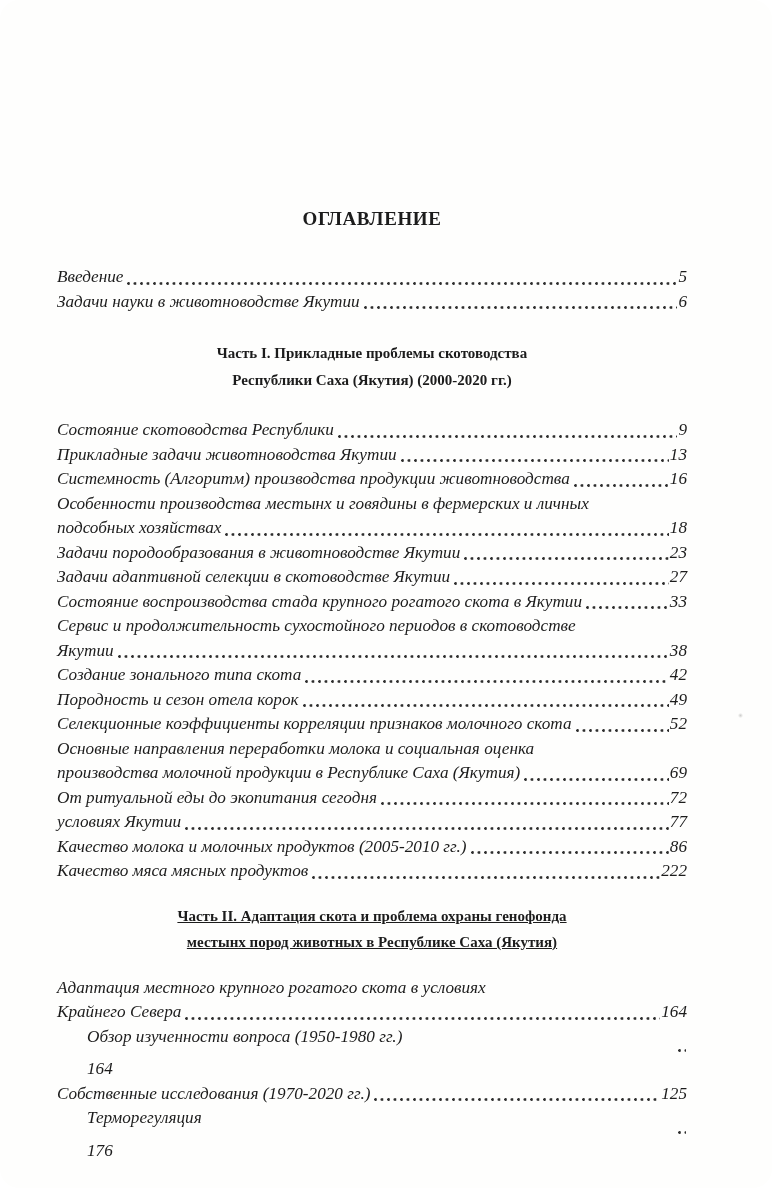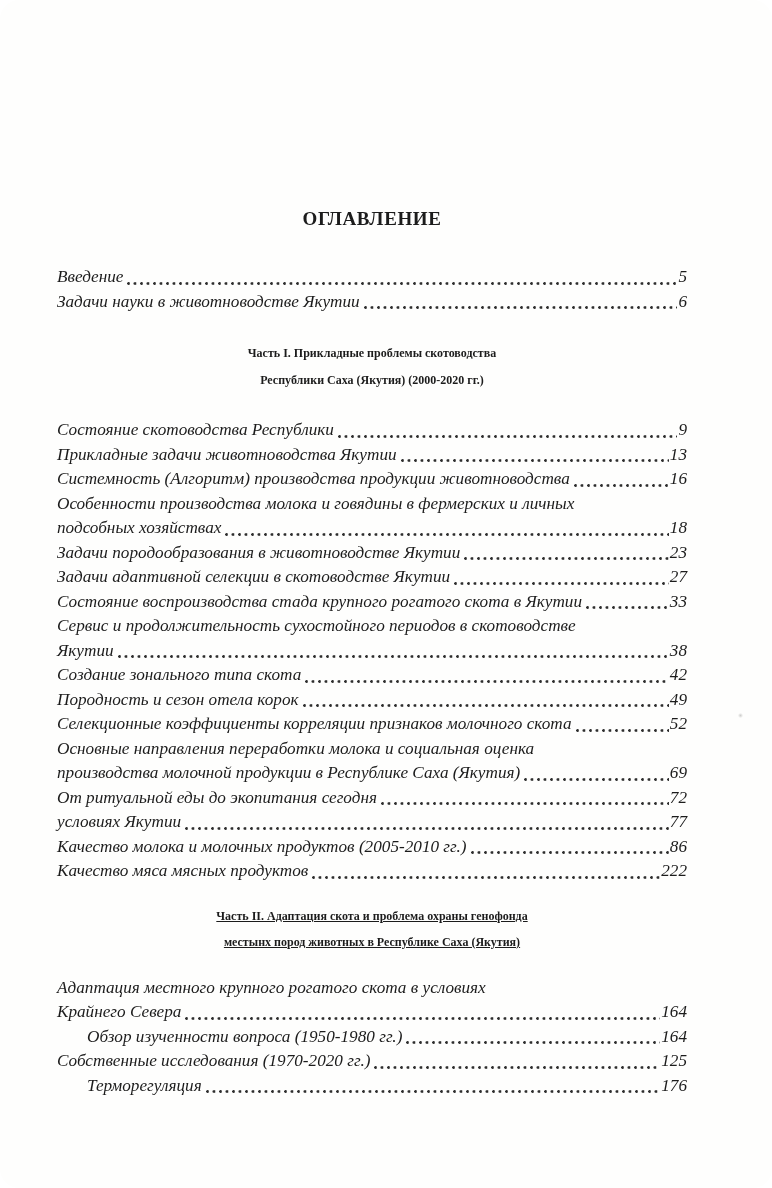--- a/index.html
+++ b/index.html
@@ -34,29 +34,29 @@
   }
   .toc-list {
     font-size: 17.2px;
     line-height: 24.5px;
     font-style: italic;
   }
   .intro-list   { margin-top: 33px; }
   .part-heading {
     text-align: center;
     font-weight: 700;
-    font-size: 12px;
+    font-size: 15px;
     line-height: 26.5px;
   }
   .part1-heading { margin-top: 26px; }
   .part1-list    { margin-top: 25px; }
   .part2-heading { margin-top: 19px; text-decoration: underline; }
   .part2-list    { margin-top: 20px; }
 
-  .toc-entry.indent .toc-line { padding-left: 30px; }
+  .toc-entry.indent .toc-line { padding-left: 30px; flex-direction: column; }
   .toc-pre { white-space: nowrap; }
   .toc-line {
     display: flex;
     align-items: baseline;
   }
   .toc-text {
     white-space: nowrap;
     flex: 0 0 auto;
   }
   .dots {
@@ -129,21 +129,21 @@
           </div>
         </div>
         <div class="toc-entry">
           <div class="toc-line">
             <span class="toc-text">Системность (Алгоритм) производства продукции животноводства</span>
             <span class="dots"></span>
             <span class="pg">16</span>
           </div>
         </div>
         <div class="toc-entry">
-          <div class="toc-pre">Особенности производства молока и говядины в фермерских и личных</div>
+          <div class="toc-pre">Особенности производства местынх и говядины в фермерских и личных</div>
           <div class="toc-line">
             <span class="toc-text">подсобных хозяйствах</span>
             <span class="dots"></span>
             <span class="pg">18</span>
           </div>
         </div>
         <div class="toc-entry">
           <div class="toc-line">
             <span class="toc-text">Задачи породообразования в животноводстве Якутии</span>
             <span class="dots"></span>

